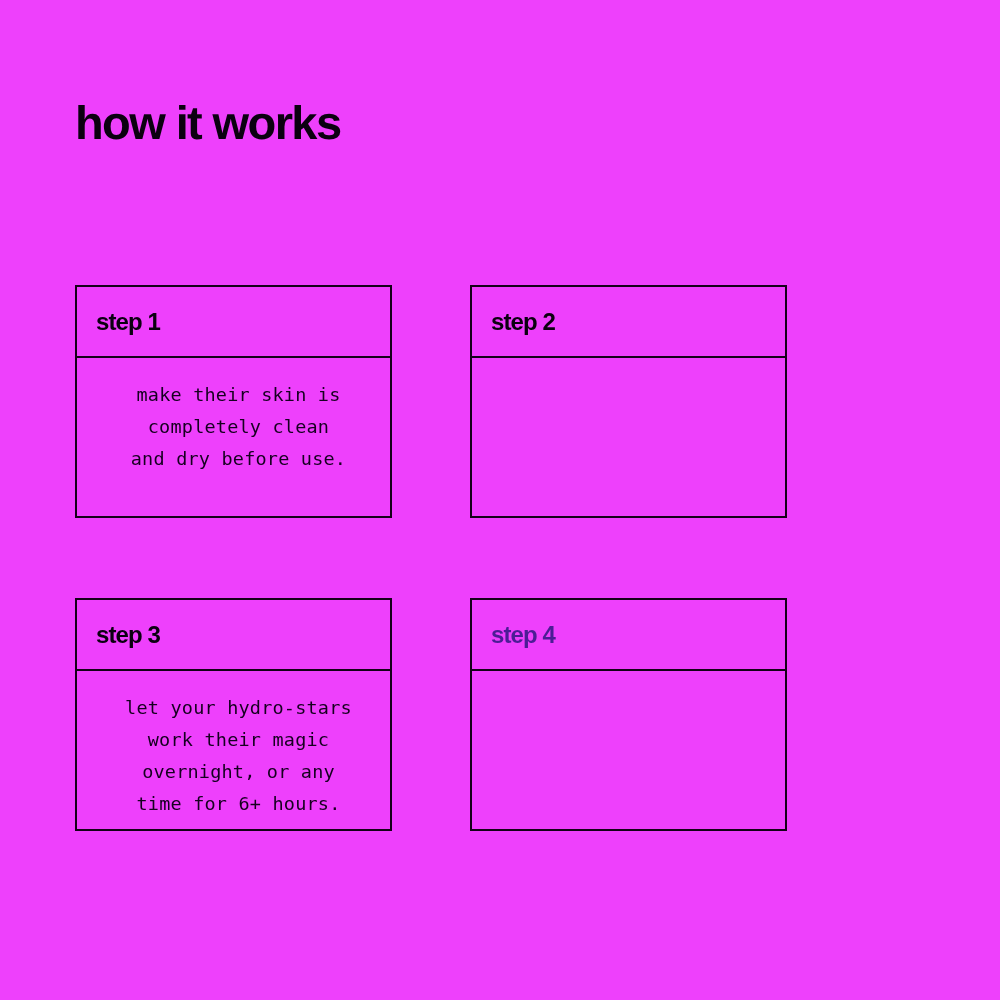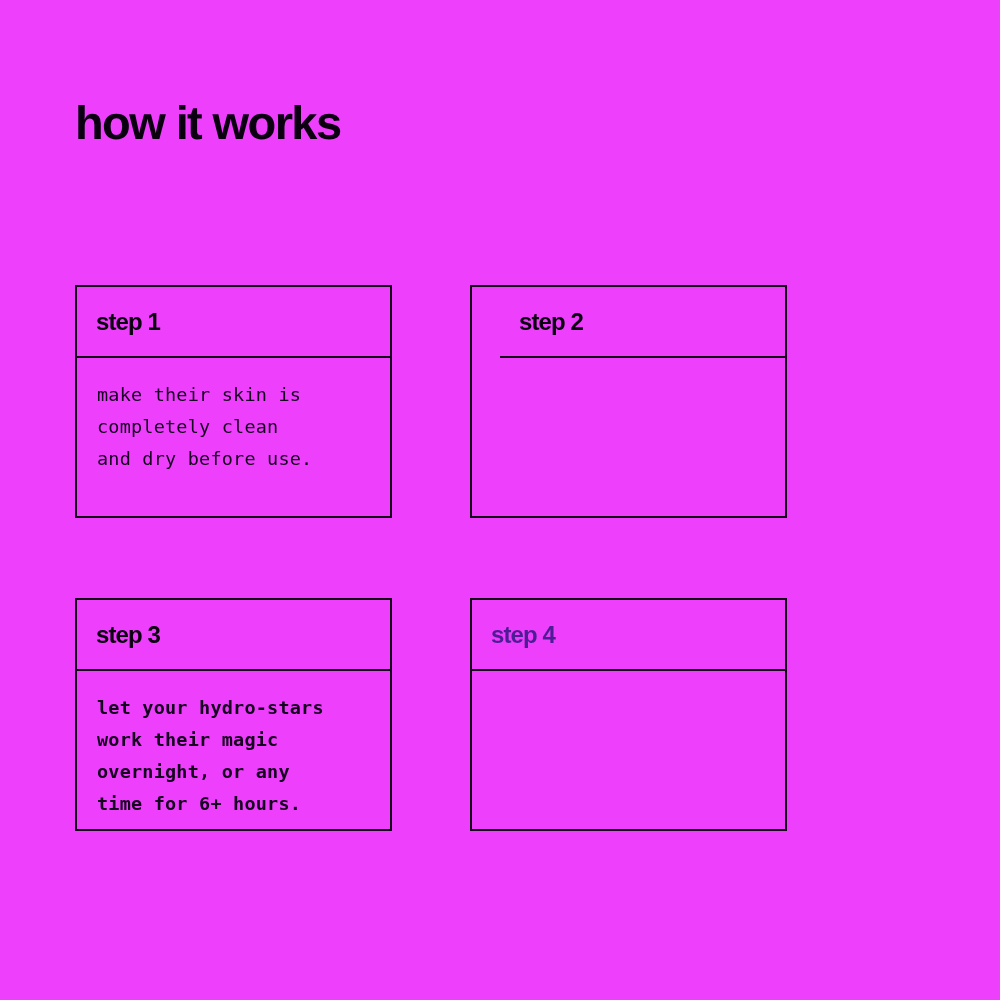--- a/index.html
+++ b/index.html
@@ -14,20 +14,21 @@
     font-family: "Liberation Sans", sans-serif;
     -webkit-font-smoothing: antialiased;
     overflow: hidden;
   }
 
   .page {
     position: relative;
     width: 1000px;
     height: 1000px;
     box-sizing: border-box;
+    text-align: center;
   }
 
   
   .page-title {
     position: absolute;
     left: 75px;
     top: 97px;
     margin: 0;
     font-family: "Liberation Sans", sans-serif;
     font-size: 47px;
@@ -113,31 +114,31 @@
         <h2 class="step-card__title" style="color: rgb(11, 0, 16);">step 1</h2>
       </div>
       <div class="step-card__body">
         <p class="step-card__text" style="color: rgb(22, 0, 32);">make their skin is
 completely clean
 and dry before use.</p>
       </div>
     </section>
 
     <section class="step-card" style="border-color: rgb(20, 0, 24);">
-      <div class="step-card__header" style="border-bottom-color: rgb(20, 0, 24); margin-left: 28px;">
+      <div class="step-card__header" style="border-bottom-color: rgb(20, 0, 24);">
         <h2 class="step-card__title" style="color: rgb(11, 0, 16);">step 2</h2>
       </div>
     </section>
 
     <section class="step-card" style="border-color: rgb(20, 0, 24);">
       <div class="step-card__header" style="border-bottom-color: rgb(20, 0, 24);">
         <h2 class="step-card__title" style="color: rgb(11, 0, 16);">step 3</h2>
       </div>
       <div class="step-card__body">
-        <p class="step-card__text" style="color: rgb(22, 0, 32); font-weight: bold;">let your hydro-stars
+        <p class="step-card__text" style="color: rgb(22, 0, 32);">let your hydro-stars
 work their magic
 overnight, or any
 time for 6+ hours.</p>
       </div>
     </section>
 
     <section class="step-card" style="border-color: rgb(20, 0, 24);">
       <div class="step-card__header" style="border-bottom-color: rgb(20, 0, 24);">
         <h2 class="step-card__title" style="color: #4c1d95;">step 4</h2>
       </div>

